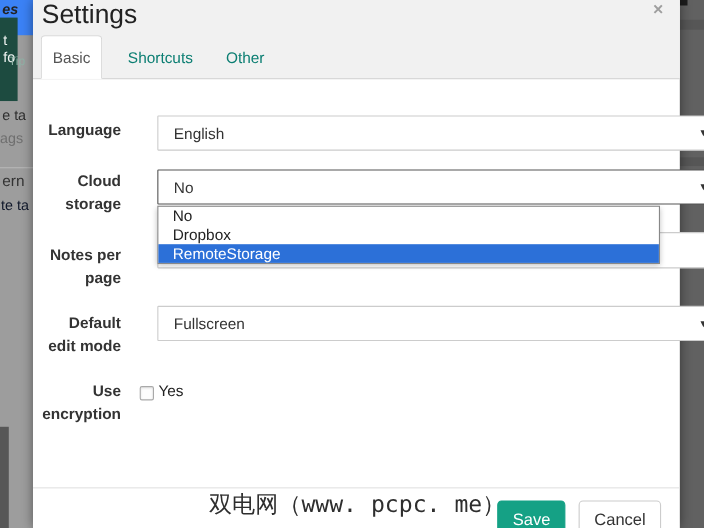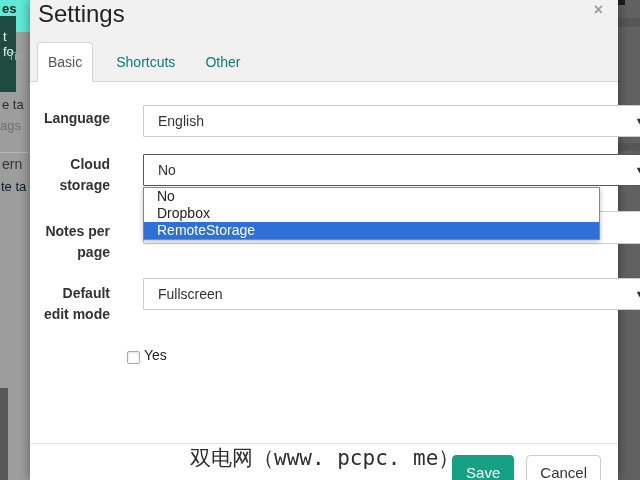--- a/index.html
+++ b/index.html
@@ -3,21 +3,21 @@
 <meta charset="utf-8">
 <style>
   html,body{margin:0;padding:0;}
   body{
     width:640px;height:480px;overflow:hidden;position:relative;
     font-family:"Liberation Sans","DejaVu Sans",sans-serif;
     background:#9d9d9d;
   }
   
   .bg-left{position:absolute;left:0;top:0;width:30px;height:480px;}
-  .bg-topbar{position:absolute;left:0;top:0;width:30px;height:32px;background:#5eead4;}
+  .bg-topbar{position:absolute;left:0;top:0;width:30px;height:32px;background:#3b82f6;font-style:italic;}
   .bg-topbar span{position:absolute;left:2px;top:1px;font-size:13px;font-weight:bold;color:#222;}
   .bg-teal{position:absolute;left:0;top:16px;width:16px;height:76px;background:#1d4b40;}
   .bg-teal .f1{position:absolute;left:3px;top:13px;font-size:13px;color:#eef3f1;}
   .bg-teal .f2{position:absolute;left:8px;top:34px;font-size:11px;color:#8fb3a7;}
   .bg-gray{position:absolute;left:0;top:92px;width:52px;height:388px;background:#9d9d9d;}
   .bg-gray .f3{position:absolute;left:2px;top:5px;font-size:13px;color:#2d2d2d;}
   .bg-gray .f4{position:absolute;left:0px;top:26px;font-size:13px;color:#6f6f6f;}
   .bg-gray .hline{position:absolute;left:0;top:60px;width:30px;height:1px;background:#b7b7b7;}
   .bg-gray .f5{position:absolute;left:2px;top:64px;font-size:14px;color:#333;}
   .bg-gray .f6{position:absolute;left:1px;top:87px;font-size:13px;color:#0f172a;}
@@ -27,21 +27,21 @@
   .bg-right .b1{position:absolute;left:0;top:18px;width:22px;height:9px;background:#565656;}
   .bg-right .b2{position:absolute;left:0;top:143px;width:22px;height:8px;background:#565656;}
   .bg-right .b3{position:absolute;left:0;top:169px;width:22px;height:8px;background:#565656;}
 
   
   .modal{
     position:absolute;left:30px;top:0;width:588px;height:480px;background:#fff;
     box-shadow:0 0 10px rgba(0,0,0,.45);
   }
   .modal-header{
-    position:relative;height:82px;background:#f1f1f1;border-bottom:1px solid #d5d5d5;
+    position:relative;height:72px;background:#f1f1f1;border-bottom:1px solid #d5d5d5;
     box-sizing:border-box;
   }
   .modal-title{position:absolute;left:8px;top:0px;font-size:24px;color:#222;}
   .close-x{position:absolute;right:15px;top:2px;font-size:16px;font-weight:bold;color:#9e9e9e;cursor:pointer;line-height:16px;}
   .tabs{position:absolute;left:7px;bottom:-1px;display:flex;align-items:flex-end;}
   .tab{font-size:14px;padding:11px 14px;color:#0b7e72;cursor:pointer;border:1px solid transparent;}
   .tab.active{
     background:#fff;color:#555;border:1px solid #d5d5d5;border-bottom:1px solid #fff;
     border-radius:4px 4px 0 0;padding:11px 10px;margin-right:8px;margin-top:28px;
   }
@@ -161,20 +161,21 @@
 
   <div class="flabel lbl-notes">Notes per page</div>
   <div class="selectbox notes-box"></div>
 
   <div class="flabel lbl-edit">Default edit mode</div>
   <div class="selectbox edit-select">
     <span>Fullscreen</span>
     <span class="arrow">▼</span>
   </div>
 
+  <div class="flabel lbl-enc">Use encryption</div>
   <div class="checkbox"></div>
   <div class="checkbox-label">Yes</div>
 
   <div class="footer-line"></div>
   <div class="footer-buttons">
     <button class="btn btn-save">Save</button>
     <button class="btn btn-cancel">Cancel</button>
   </div>
 
   <div class="watermark">双电网（www. pcpc. me）</div>

